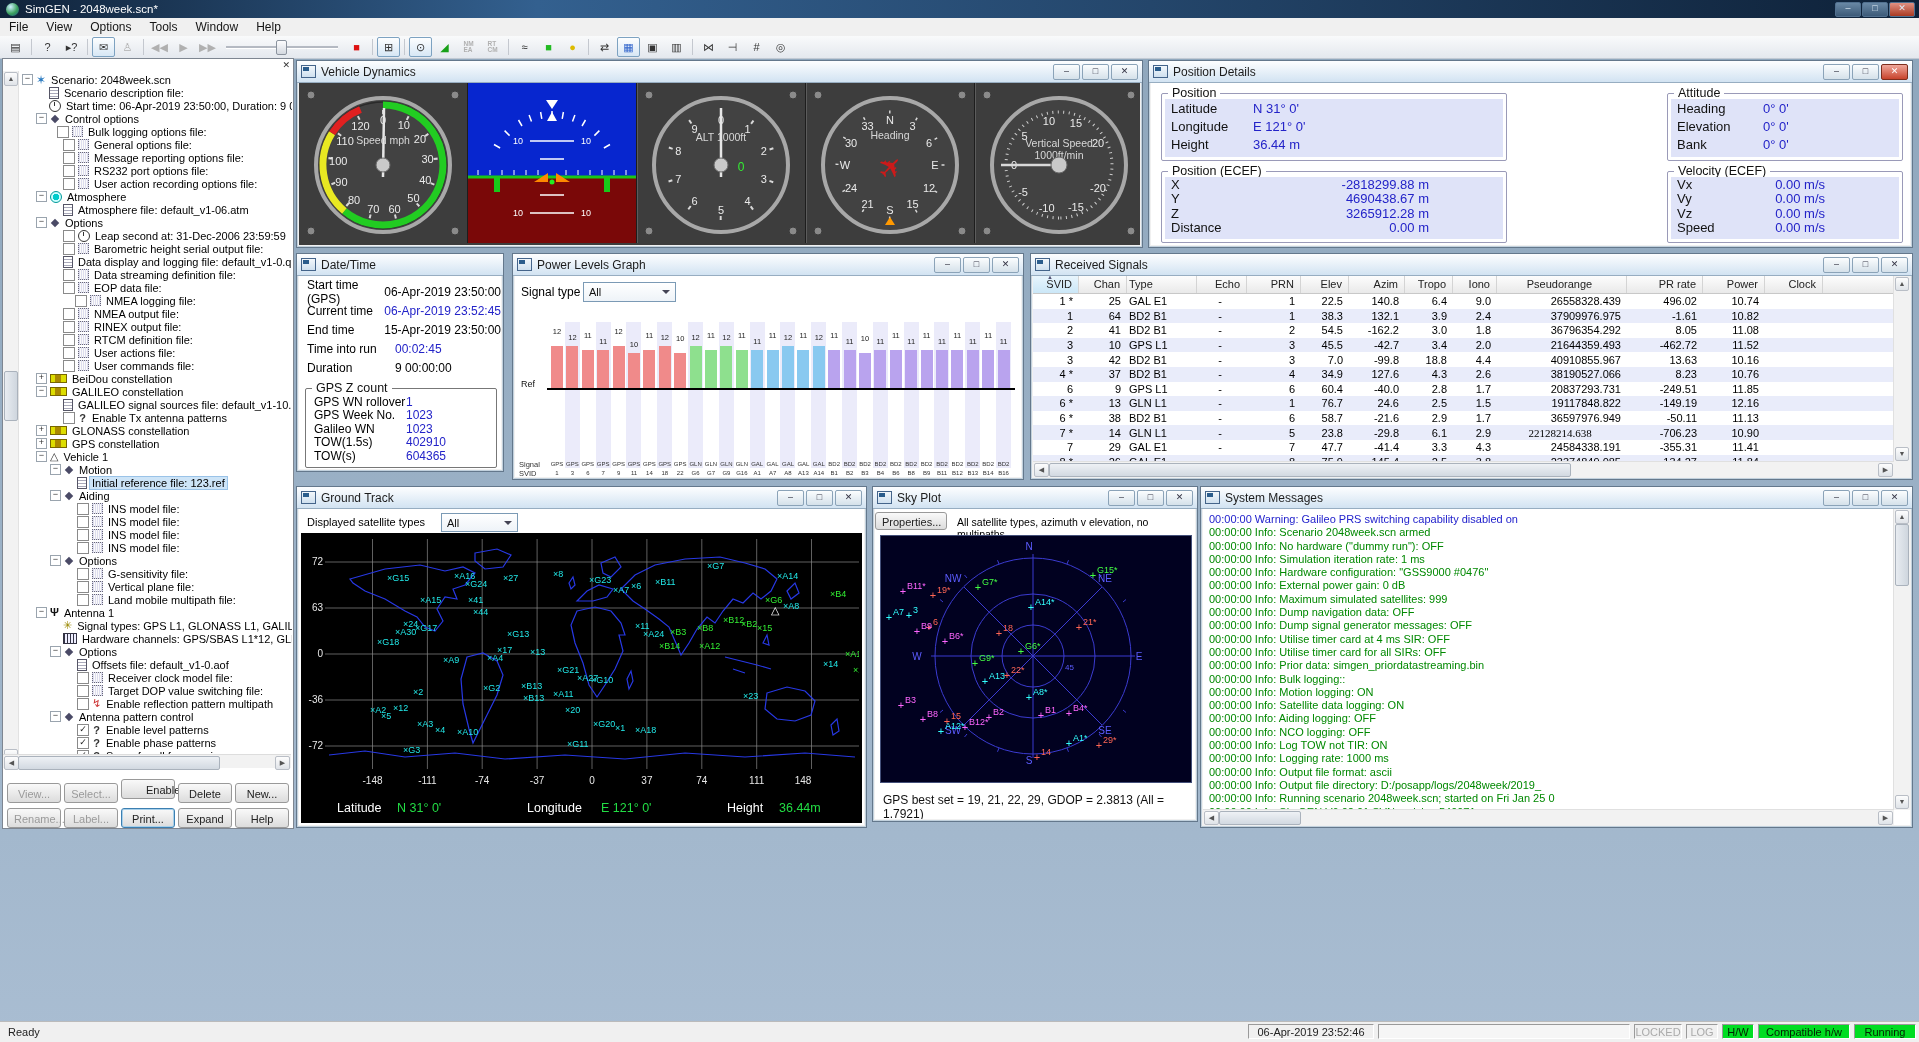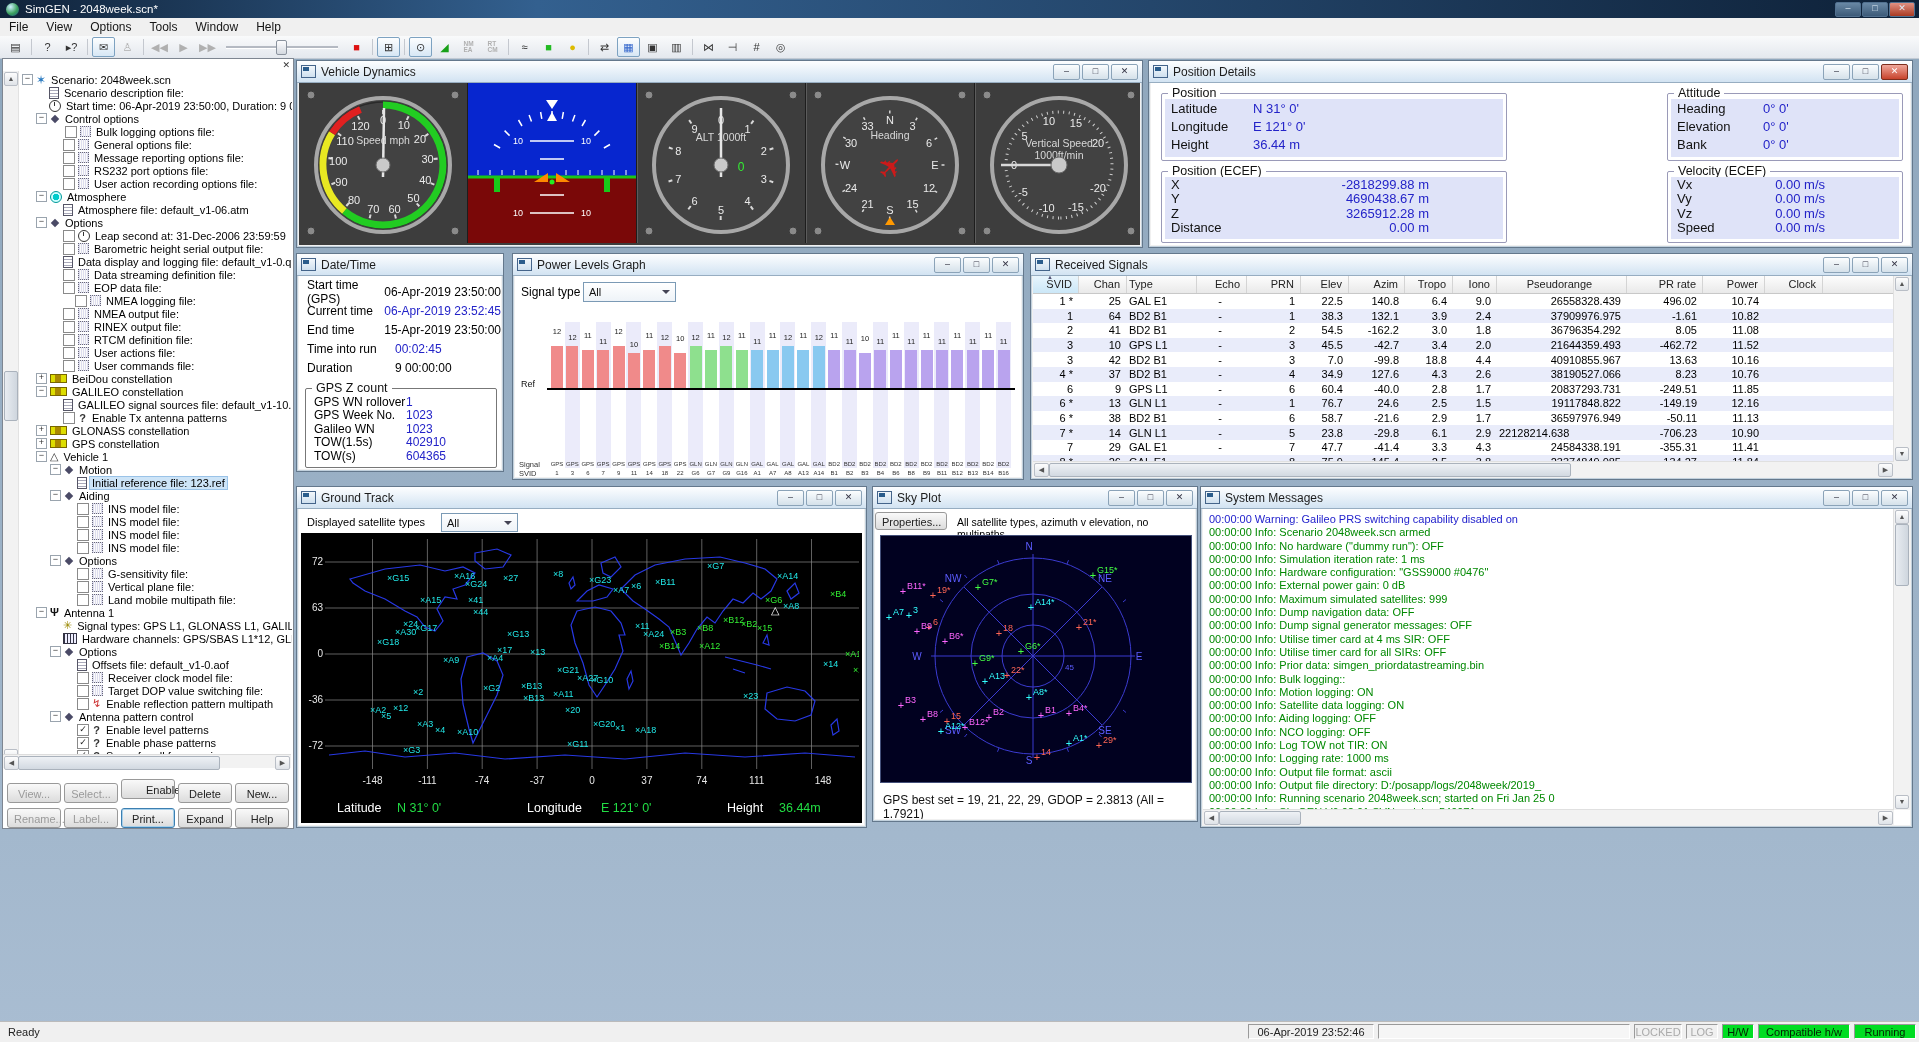--- a/index.html
+++ b/index.html
@@ -191,21 +191,21 @@
         <div class="trow" style="padding-left: 16px;">
           <span class="tsp"></span>
           <span class="tico i-clk"></span>
           <span class="tlabel">Start time: 06-Apr-2019 23:50:00, Duration: 9 00:00:00</span>
         </div>
         <div class="trow" style="padding-left: 16px;">
           <span class="texp">−</span>
           <span class="tico i-dia"></span>
           <span class="tlabel">Control  options</span>
         </div>
-        <div class="trow" style="padding-left: 32px;">
+        <div class="trow" style="padding-left: 24px;">
           <span class="tsp"></span>
           <span class="tcb"></span>
           <span class="tico i-grid"></span>
           <span class="tlabel">Bulk logging options file:</span>
         </div>
         <div class="trow" style="padding-left: 30px;">
           <span class="tsp"></span>
           <span class="tcb"></span>
           <span class="tico i-grid"></span>
           <span class="tlabel">General options file:</span>
@@ -1109,21 +1109,21 @@
           <div class="rs-row alt">
             <div class="rs-cell" style="width: 46px; text-align: right;">7 *</div>
             <div class="rs-cell" style="width: 48px; text-align: right;">14</div>
             <div class="rs-cell" style="width: 70px; text-align: left;">GLN L1</div>
             <div class="rs-cell" style="width: 50px; text-align: center;">-</div>
             <div class="rs-cell" style="width: 54px; text-align: right;">5</div>
             <div class="rs-cell" style="width: 48px; text-align: right;">23.8</div>
             <div class="rs-cell" style="width: 56px; text-align: right;">-29.8</div>
             <div class="rs-cell" style="width: 48px; text-align: right;">6.1</div>
             <div class="rs-cell" style="width: 44px; text-align: right;">2.9</div>
-            <div class="rs-cell" style="width: 130px; text-align: left;">22128214.638</div>
+            <div class="rs-cell" style="width: 130px; text-align: center; font-family: Liberation Serif, serif;">22128214.638</div>
             <div class="rs-cell" style="width: 76px; text-align: right;">-706.23</div>
             <div class="rs-cell" style="width: 62px; text-align: right;">10.90</div>
             <div class="rs-cell" style="width: 58px; text-align: left;"></div>
           </div>
           <div class="rs-row">
             <div class="rs-cell" style="width: 46px; text-align: right;">7</div>
             <div class="rs-cell" style="width: 48px; text-align: right;">29</div>
             <div class="rs-cell" style="width: 70px; text-align: left;">GAL E1</div>
             <div class="rs-cell" style="width: 50px; text-align: center;">-</div>
             <div class="rs-cell" style="width: 54px; text-align: right;">7</div>
@@ -1279,21 +1279,21 @@
         </svg>
         <div>
             <div class="axlab" style="left: 57.5px; top: 242px; width: 28px; text-align: center;">-148</div>
             <div class="axlab" style="left: 112.4px; top: 242px; width: 28px; text-align: center;">-111</div>
             <div class="axlab" style="left: 167.2px; top: 242px; width: 28px; text-align: center;">-74</div>
             <div class="axlab" style="left: 222.1px; top: 242px; width: 28px; text-align: center;">-37</div>
             <div class="axlab" style="left: 277px; top: 242px; width: 28px; text-align: center;">0</div>
             <div class="axlab" style="left: 331.9px; top: 242px; width: 28px; text-align: center;">37</div>
             <div class="axlab" style="left: 386.8px; top: 242px; width: 28px; text-align: center;">74</div>
             <div class="axlab" style="left: 441.7px; top: 242px; width: 28px; text-align: center;">111</div>
-            <div class="axlab" style="left: 508px; top: 242px; width: 28px; text-align: center;">148</div>
+            <div class="axlab" style="left: 488px; top: 242px; width: 28px; text-align: center;">148</div>
           </div>
         <div>
             <div class="axlab" style="left: 2px; top: 23px; width: 20px; text-align: right;">72</div>
             <div class="axlab" style="left: 2px; top: 69px; width: 20px; text-align: right;">63</div>
             <div class="axlab" style="left: 2px; top: 115px; width: 20px; text-align: right;">0</div>
             <div class="axlab" style="left: 2px; top: 161px; width: 20px; text-align: right;">-36</div>
             <div class="axlab" style="left: 2px; top: 207px; width: 20px; text-align: right;">-72</div>
           </div>
         <div class="gt-foot">
           <span style="left:36px">Latitude</span>

